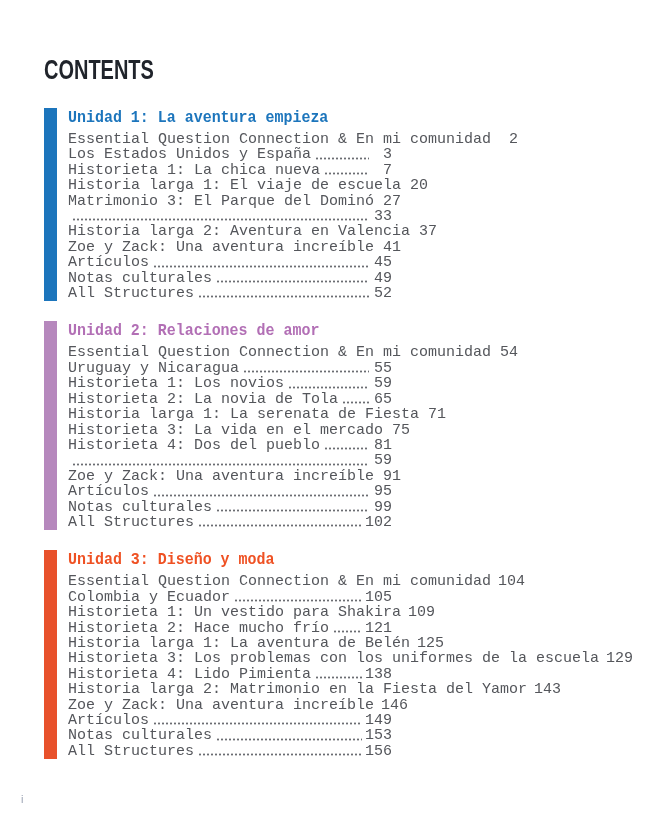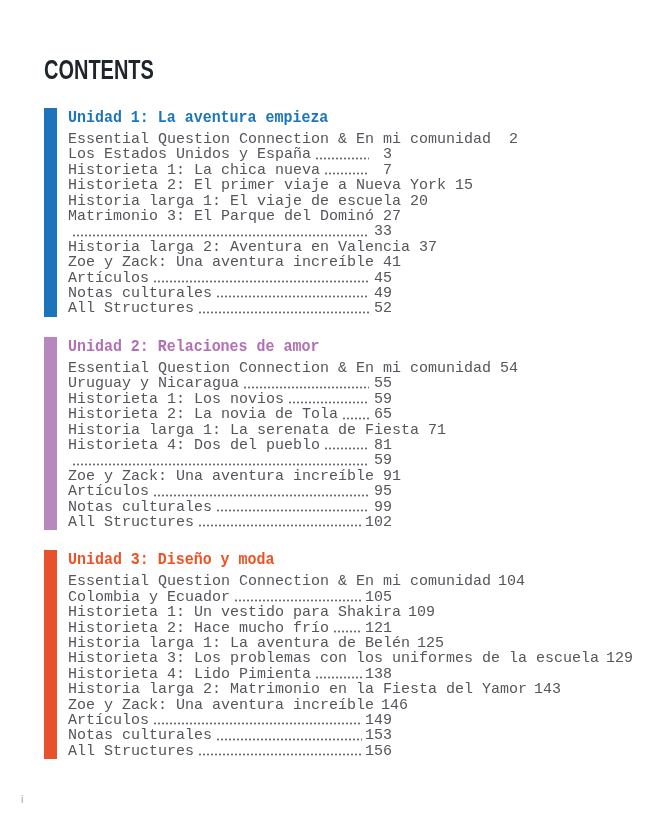--- a/index.html
+++ b/index.html
@@ -100,25 +100,20 @@
     <span class="toc-leader"></span>
     <span class="toc-page">3</span>
   </li>
 
   <li class="toc-row">
     <span class="toc-label">Historieta 1: La chica nueva</span>
     <span class="toc-leader"></span>
     <span class="toc-page">7</span>
   </li>
 
-  <li class="toc-row">
-    <span class="toc-label">Historieta 2: El primer viaje a Nueva York</span>
-    <span class="toc-leader"></span>
-    <span class="toc-page">15</span>
-  </li>
 
   <li class="toc-row">
     <span class="toc-label">Historia larga 1: El viaje de escuela</span>
     <span class="toc-leader"></span>
     <span class="toc-page">20</span>
   </li>
 
   <li class="toc-row">
     <span class="toc-label">Matrimonio 3: El Parque del Dominó</span>
     <span class="toc-leader"></span>
@@ -191,20 +186,25 @@
     <span class="toc-leader"></span>
     <span class="toc-page">65</span>
   </li>
 
   <li class="toc-row">
     <span class="toc-label">Historia larga 1: La serenata de Fiesta</span>
     <span class="toc-leader"></span>
     <span class="toc-page">71</span>
   </li>
 
+  <li class="toc-row">
+    <span class="toc-label">Historieta 3: La vida en el mercado</span>
+    <span class="toc-leader"></span>
+    <span class="toc-page">75</span>
+  </li>
 
   <li class="toc-row">
     <span class="toc-label">Historieta 4: Dos del pueblo</span>
     <span class="toc-leader"></span>
     <span class="toc-page">81</span>
   </li>
 
   <li class="toc-row">
     <span class="toc-leader"></span>
     <span class="toc-page">59</span>

